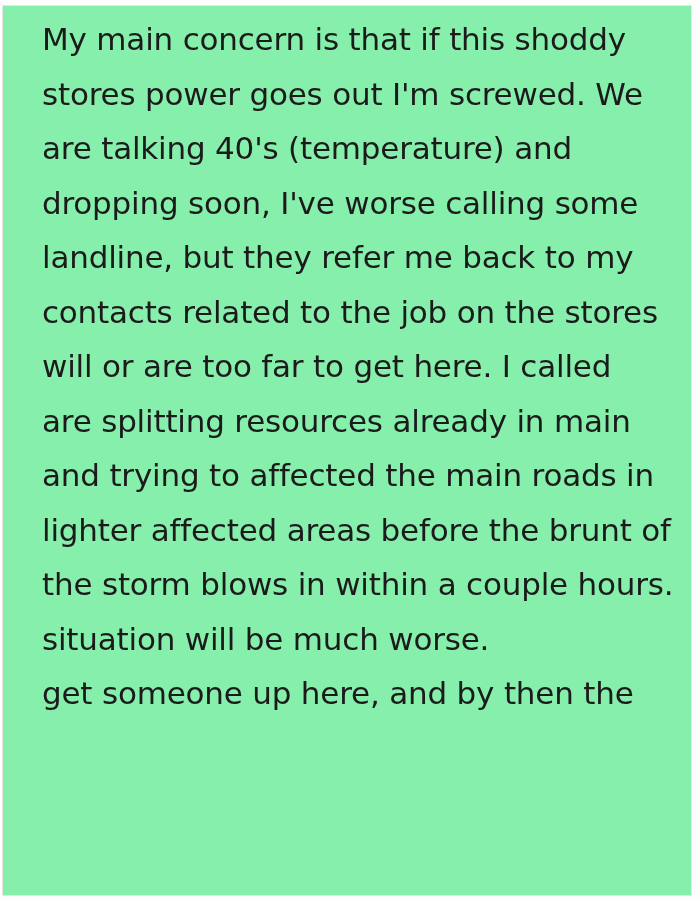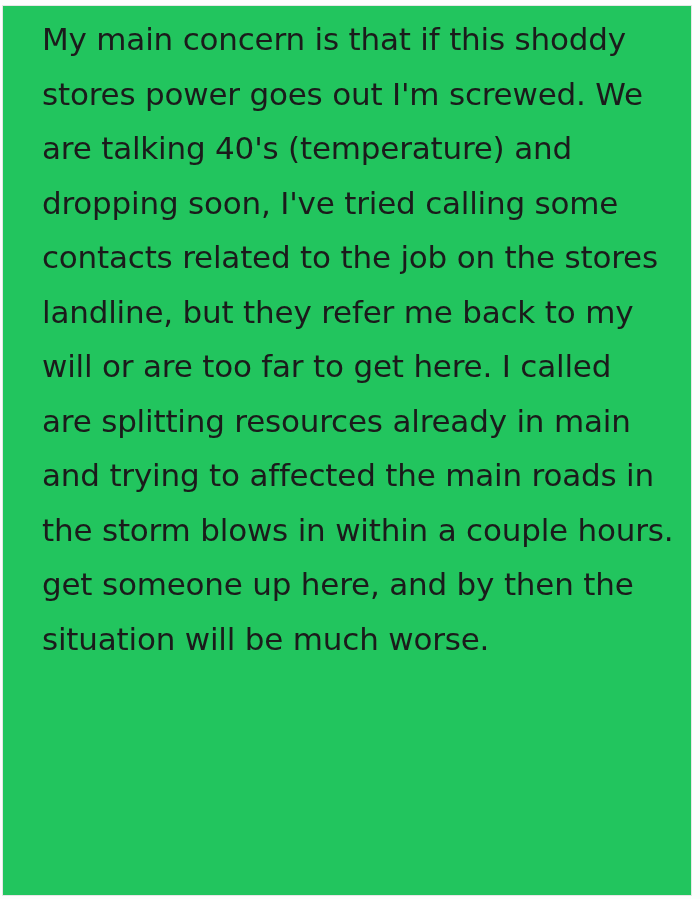--- a/index.html
+++ b/index.html
@@ -16,21 +16,21 @@
       font-family: "DejaVu Sans", "Liberation Sans", sans-serif;
     }
     .post-card {
       position: absolute;
       left: 2px;
       top: 5px;
       width: 690px;
       height: 891px;
       box-sizing: border-box;
       border: 1px solid #e6e6e6;
-      background: #22c55e;
+      background: #86efac;
       padding: 6px 0 16px 39px;
     }
     .post-text {
       margin: 0;
     }
     .text-line {
       white-space: nowrap;
       font-size: 31px;
       line-height: 54.5px;
       letter-spacing: -0.2px;
@@ -39,23 +39,24 @@
     }
   </style>
 </head>
 <body>
 
 <div class="post-card">
   <div class="post-text">
       <div class="text-line">My main concern is that if this shoddy</div>
       <div class="text-line">stores power goes out I'm screwed. We</div>
       <div class="text-line">are talking 40's (temperature) and</div>
-      <div class="text-line">dropping soon, I've tried calling some</div>
+      <div class="text-line">dropping soon, I've worse calling some</div>
+      <div class="text-line">landline, but they refer me back to my</div>
       <div class="text-line">contacts related to the job on the stores</div>
-      <div class="text-line">landline, but they refer me back to my</div>
       <div class="text-line">will or are too far to get here. I called</div>
       <div class="text-line">are splitting resources already in main</div>
       <div class="text-line">and trying to affected the main roads in</div>
+      <div class="text-line">lighter affected areas before the brunt of</div>
       <div class="text-line">the storm blows in within a couple hours.</div>
+      <div class="text-line">situation will be much worse.</div>
       <div class="text-line">get someone up here, and by then the</div>
-      <div class="text-line">situation will be much worse.</div>
     </div>
 </div>
 
 </body></html>

